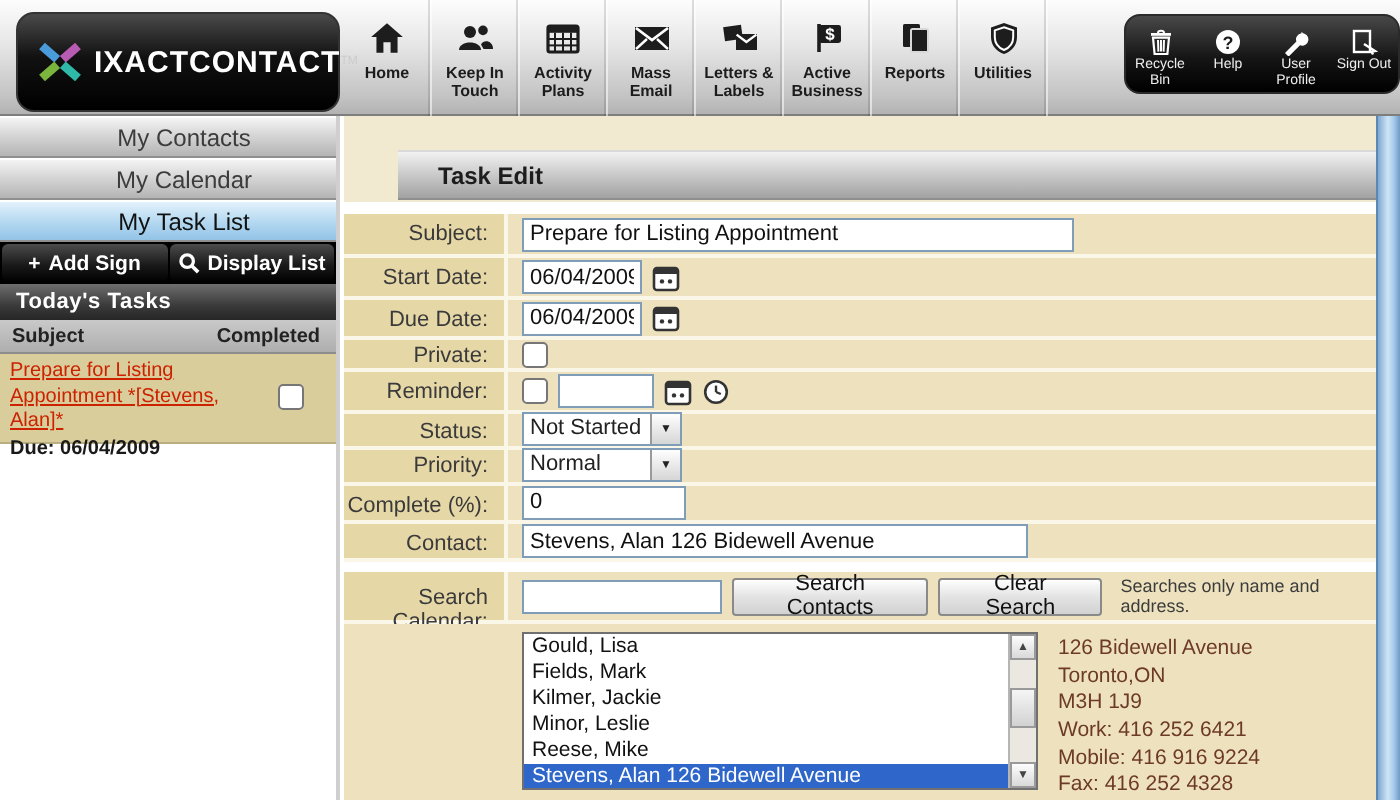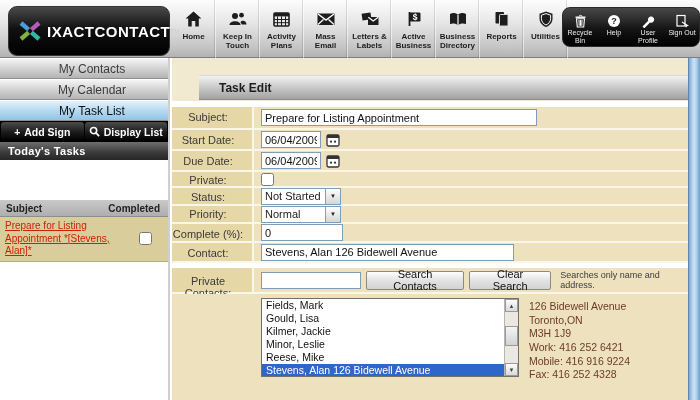--- a/index.html
+++ b/index.html
@@ -42,38 +42,38 @@
   .nav-item.selected{background:linear-gradient(#e3f2fc,#badcf2 45%,#92c3e6);color:#111;}
   .task-buttons{height:21px;display:flex;background:#000;gap:1px;padding:1px;}
   .tk-btn{flex:1;display:flex;align-items:center;justify-content:center;gap:4px;cursor:pointer;
     background:linear-gradient(#4c4c4c,#1a1a1a 55%,#000);border-radius:3px;
     color:#fff;font-weight:bold;font-size:10.5px;}
   .today-bar{height:18px;display:flex;align-items:center;padding-left:8px;
     background:linear-gradient(#6e6e6e,#3a3a3a 60%,#262626);
     color:#fff;font-weight:bold;font-size:11px;letter-spacing:.3px;}
   .col-headers{height:17px;display:flex;align-items:center;justify-content:space-between;
     padding:0 8px 0 6px;background:linear-gradient(#c9c9c9,#aeaeae);
-    border-bottom:1px solid #8d8d8d;font-weight:bold;font-size:10px;color:#222;margin-top:40px;}
+    border-bottom:1px solid #8d8d8d;font-weight:bold;font-size:10px;color:#222;}
   .task-item{height:45px;background:#d9cd9b;border-bottom:1px solid #b9ae82;
     padding:3px 4px 0 5px;font-size:10px;}
   .task-item-top{display:flex;}
   .task-link{flex:1;color:#cc2200;text-decoration:underline;line-height:1.25;cursor:pointer;width:110px;}
   .task-check{width:38px;display:flex;justify-content:center;align-items:center;}
   .task-due{color:#1a1a1a;font-weight:bold;margin-top:1px;}
 
   
   .main{position:absolute;left:172px;top:58px;width:516px;height:342px;background:#f1ead1;}
   .task-edit-bar{position:absolute;left:0;top:17px;width:516px;height:25px;
     background:linear-gradient(#f2f2f2,#c9c9c9 50%,#a2a2a2);
     border-top:1px solid #d9d9d9;border-bottom:1px solid #8e8e8e;
     display:flex;align-items:center;padding-left:20px;font-weight:bold;font-size:12px;color:#1d1d1d;margin-left:27px;}
   .form-area{position:absolute;left:0;top:43px;width:516px;height:299px;background:#fff;
     display:flex;flex-direction:column;padding-top:6px;}
   .frow{display:flex;border-bottom:2px solid #faf6e8;}
-  .flabel{width:82px;background:#e6d7a7;text-align:center;padding:4px 8px 0 0;
+  .flabel{width:82px;background:#e6d7a7;text-align:right;padding:4px 8px 0 0;
     font-size:11px;color:#3a3a3a;border-right:2px solid #faf6e8;}
   .ffield{flex:1;background:#ede2bd;display:flex;align-items:center;gap:5px;padding-left:7px;}
   .frow.grow{flex:1;border-bottom:none;}
   .gap-row{height:5px;background:#fff;}
   input.txt{height:17px;border:1px solid #7f9db9;font-family:"Liberation Sans",sans-serif;
     font-size:11px;padding:0 3px;background:#fff;color:#111;}
   .dd{height:17px;background:#fff;border:1px solid #7f9db9;display:flex;align-items:stretch;width:80px;cursor:pointer;}
   .dd-text{flex:1;padding:1px 3px;font-size:11px;}
   .dd-btn{width:15px;background:linear-gradient(#fefefe,#d6d6d6);border-left:1px solid #9a9a9a;
     display:flex;align-items:center;justify-content:center;font-size:6px;color:#222;}
@@ -182,29 +182,20 @@
           <svg width="18" height="18" viewBox="0 0 18 18">
               <line x1="4.5" y1="2" x2="4.5" y2="16" stroke="#1d1d1d" stroke-width="1.8"></line>
               <rect x="4.5" y="2.5" width="11" height="9" rx="1.2" fill="#1d1d1d"></rect>
               <text x="10" y="10" font-size="8.5" font-family="Liberation Sans, sans-serif" font-weight="bold" fill="#fff" text-anchor="middle">$</text>
             </svg>
         </span>
         <span class="tb-label">Active Business</span>
       </div>
       <div class="tb-item">
         <span class="tb-icon">
-          <svg width="20" height="18" viewBox="0 0 20 18">
-              <path d="M2 4 C5 2.5 8 3 10 4.8 C12 3 15 2.5 18 4 L18 14 C15 13 12 13.5 10 15.2 C8 13.5 5 13 2 14 Z" fill="#1d1d1d"></path>
-              <line x1="10" y1="5" x2="10" y2="15" stroke="#fff" stroke-width="1.2"></line>
-            </svg>
-        </span>
-        <span class="tb-label">Business Directory</span>
-      </div>
-      <div class="tb-item">
-        <span class="tb-icon">
           <svg width="18" height="18" viewBox="0 0 18 18">
               <rect x="2.5" y="2" width="8.5" height="11.5" rx="0.8" fill="#1d1d1d"></rect>
               <rect x="6.5" y="4.5" width="8.5" height="11.5" rx="0.8" fill="#1d1d1d" stroke="#d8d8d8" stroke-width="1"></rect>
             </svg>
         </span>
         <span class="tb-label">Reports</span>
       </div>
       <div class="tb-item">
         <span class="tb-icon">
           <svg width="18" height="19" viewBox="0 0 18 19">
@@ -294,20 +285,24 @@
       <span>Completed</span>
     </div>
 
     <div class="task-item">
       <div class="task-item-top">
         <span class="task-link">Prepare for Listing Appointment *[Stevens, Alan]*</span>
         <span class="task-check">
           <input type="checkbox" class="cb" style="">
         </span>
       </div>
+      <div class="task-due">
+        <span>Due:</span>
+        <span>06/04/2009</span>
+      </div>
     </div>
   </div>
 
   <div class="main">
     <div class="task-edit-bar">Task Edit</div>
 
     <div class="form-area">
 
       <div class="frow" style="height:23px">
         <div class="flabel">Subject:</div>
@@ -346,20 +341,42 @@
         </div>
       </div>
 
       <div class="frow" style="height:16px">
         <div class="flabel" style="padding-top:2px">Private:</div>
         <div class="ffield">
           <input type="checkbox" class="cb" style="">
         </div>
       </div>
 
+      <div class="frow" style="height:21px">
+        <div class="flabel">Reminder:</div>
+        <div class="ffield">
+          <input type="checkbox" class="cb" style="">
+          <input class="txt" style="width: 48px;" value="">
+          <span class="icon-btn">
+            <svg width="14" height="14" viewBox="0 0 14 14">
+                <rect x="1" y="2" width="12" height="11" rx="1.5" fill="#fff" stroke="#333" stroke-width="1.3"></rect>
+                <rect x="1" y="2" width="12" height="3" fill="#333"></rect>
+                <circle cx="5" cy="8.7" r="1.1" fill="#333"></circle>
+                <circle cx="9" cy="8.7" r="1.1" fill="#333"></circle>
+              </svg>
+          </span>
+          <span class="icon-btn">
+            <svg width="14" height="14" viewBox="0 0 14 14">
+                <circle cx="7" cy="7" r="5.4" fill="#fff" stroke="#333" stroke-width="1.3"></circle>
+                <line x1="7" y1="7" x2="7" y2="3.8" stroke="#333" stroke-width="1.2"></line>
+                <line x1="7" y1="7" x2="9.4" y2="8" stroke="#333" stroke-width="1.2"></line>
+              </svg>
+          </span>
+        </div>
+      </div>
 
       <div class="frow" style="height:18px">
         <div class="flabel" style="padding-top:3px">Status:</div>
         <div class="ffield">
           <div class="dd">
             <span class="dd-text">Not Started</span>
             <span class="dd-btn">▼</span>
           </div>
         </div>
       </div>
@@ -384,36 +401,36 @@
       <div class="frow" style="height:20px">
         <div class="flabel">Contact:</div>
         <div class="ffield">
           <input class="txt" style="width: 253px;" value="Stevens, Alan 126 Bidewell Avenue">
         </div>
       </div>
 
       <div class="gap-row"></div>
 
       <div class="frow" style="height:26px">
-        <div class="flabel" style="padding-top:7px">Private Contacts:</div>
+        <div class="flabel" style="padding-top:7px">Search Calendar:</div>
         <div class="ffield">
           <input class="txt" style="width: 100px;" value="">
           <button class="gray-btn">Search Contacts</button>
           <button class="gray-btn">Clear Search</button>
           <span class="search-note">Searches only name and address.</span>
         </div>
       </div>
 
       <div class="frow grow">
         <div class="flabel" style="background:#ede2bd;border-right:none"></div>
         <div class="ffield" style="align-items:flex-start;padding-top:2px">
           <div class="list-wrap">
             <div class="listbox">
+              <div class="li">Gould, Lisa</div>
               <div class="li">Fields, Mark</div>
-              <div class="li">Gould, Lisa</div>
               <div class="li">Kilmer, Jackie</div>
               <div class="li">Minor, Leslie</div>
               <div class="li">Reese, Mike</div>
               <div class="li selected">Stevens, Alan 126 Bidewell Avenue</div>
               <div class="lb-scroll">
                 <div class="lb-arrow">▲</div>
                 <div class="lb-thumb"></div>
                 <div class="lb-arrow" style="margin-top:auto">▼</div>
               </div>
             </div>

